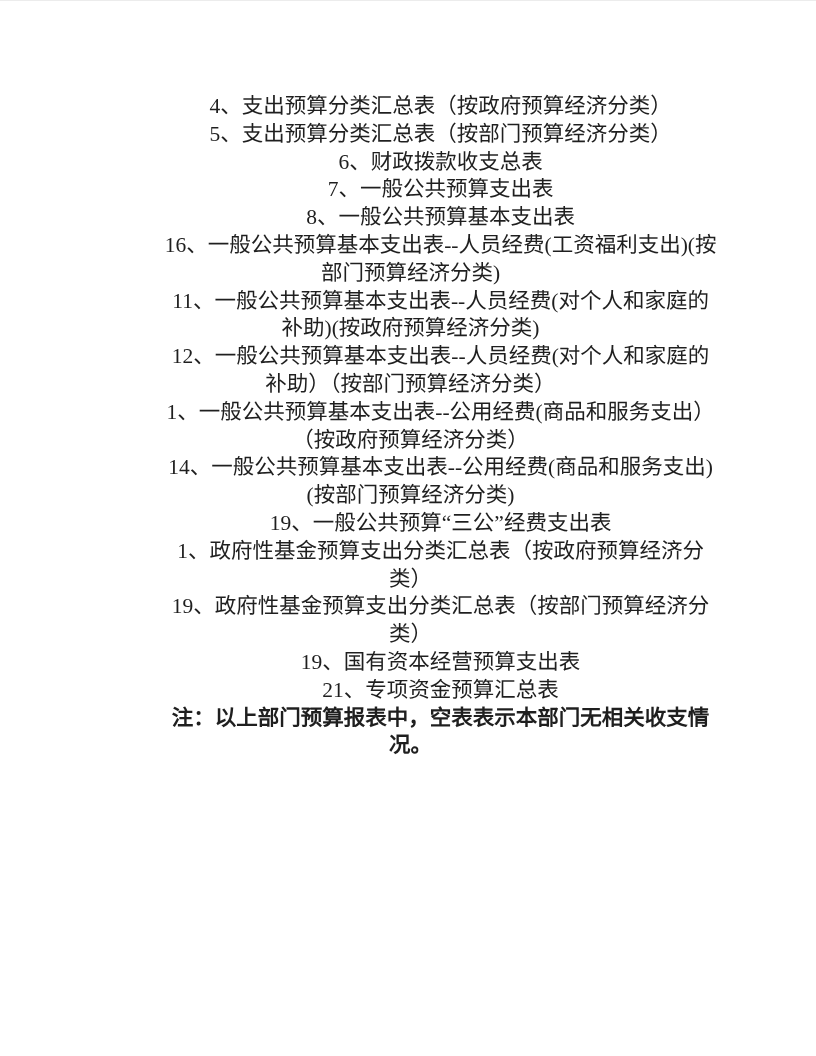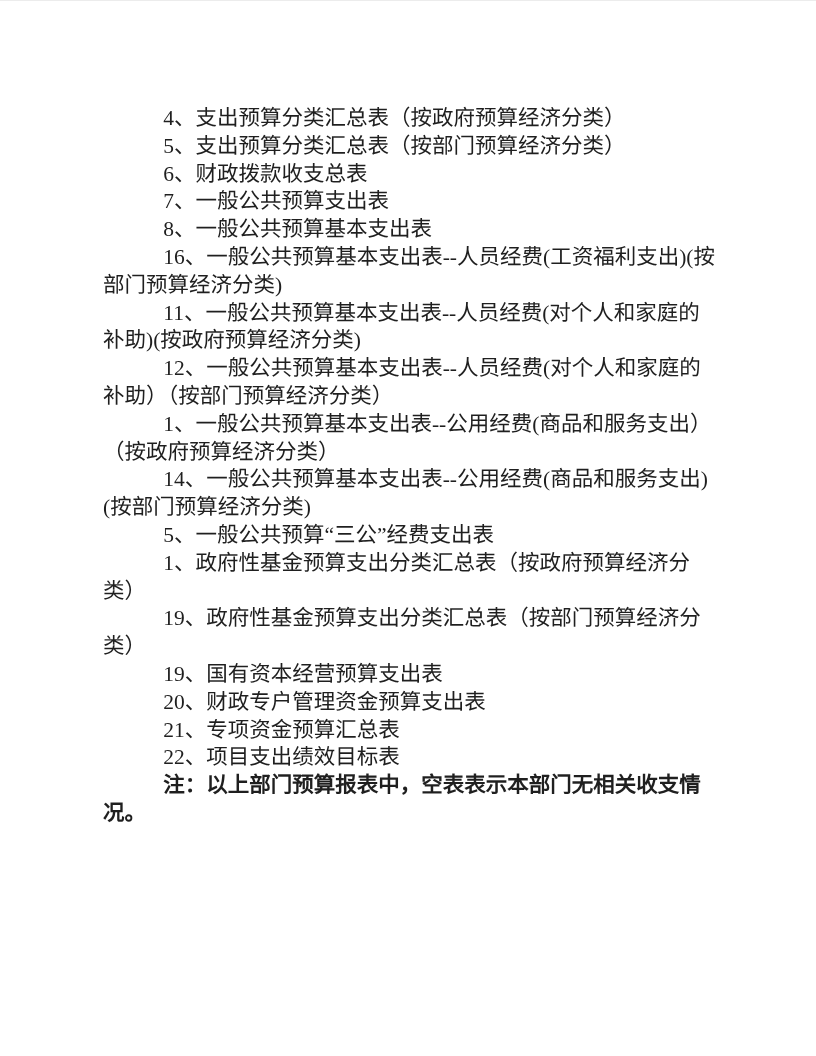--- a/index.html
+++ b/index.html
@@ -20,23 +20,22 @@
   }
   .content {
     position: absolute;
     left: 103px;
     top: 92px;
     width: 615px;
     font-family: "Liberation Serif", "DejaVu Serif", serif;
     font-size: 21.5px;
     line-height: 27.8px;
     color: #1f1f1f;
-    text-align: left;
+    text-align: center;
     word-break: break-all;
-    margin-top: 12px;
   }
   .content p {
     margin: 0;
     padding: 0;
     text-indent: 2.8em;
   }
   .content p.note {
     font-weight: bold;
   }
 </style>
@@ -48,22 +47,20 @@
     <p>4、支出预算分类汇总表（按政府预算经济分类）</p>
     <p>5、支出预算分类汇总表（按部门预算经济分类）</p>
     <p>6、财政拨款收支总表</p>
     <p>7、一般公共预算支出表</p>
     <p>8、一般公共预算基本支出表</p>
     <p>16、一般公共预算基本支出表--人员经费(工资福利支出)(按部门预算经济分类)</p>
     <p>11、一般公共预算基本支出表--人员经费(对个人和家庭的补助)(按政府预算经济分类)</p>
     <p>12、一般公共预算基本支出表--人员经费(对个人和家庭的补助）（按部门预算经济分类）</p>
     <p>1、一般公共预算基本支出表--公用经费(商品和服务支出）（按政府预算经济分类）</p>
     <p>14、一般公共预算基本支出表--公用经费(商品和服务支出)(按部门预算经济分类)</p>
-    <p>5、一般公共预算“三公”经费支出表</p>
+    <p>19、一般公共预算“三公”经费支出表</p>
     <p>1、政府性基金预算支出分类汇总表（按政府预算经济分类）</p>
     <p>19、政府性基金预算支出分类汇总表（按部门预算经济分类）</p>
     <p>19、国有资本经营预算支出表</p>
-    <p>20、财政专户管理资金预算支出表</p>
     <p>21、专项资金预算汇总表</p>
-    <p>22、项目支出绩效目标表</p>
     <p class="note">注：以上部门预算报表中，空表表示本部门无相关收支情况。</p>
   </div>
 </div>
 
 </body></html>

